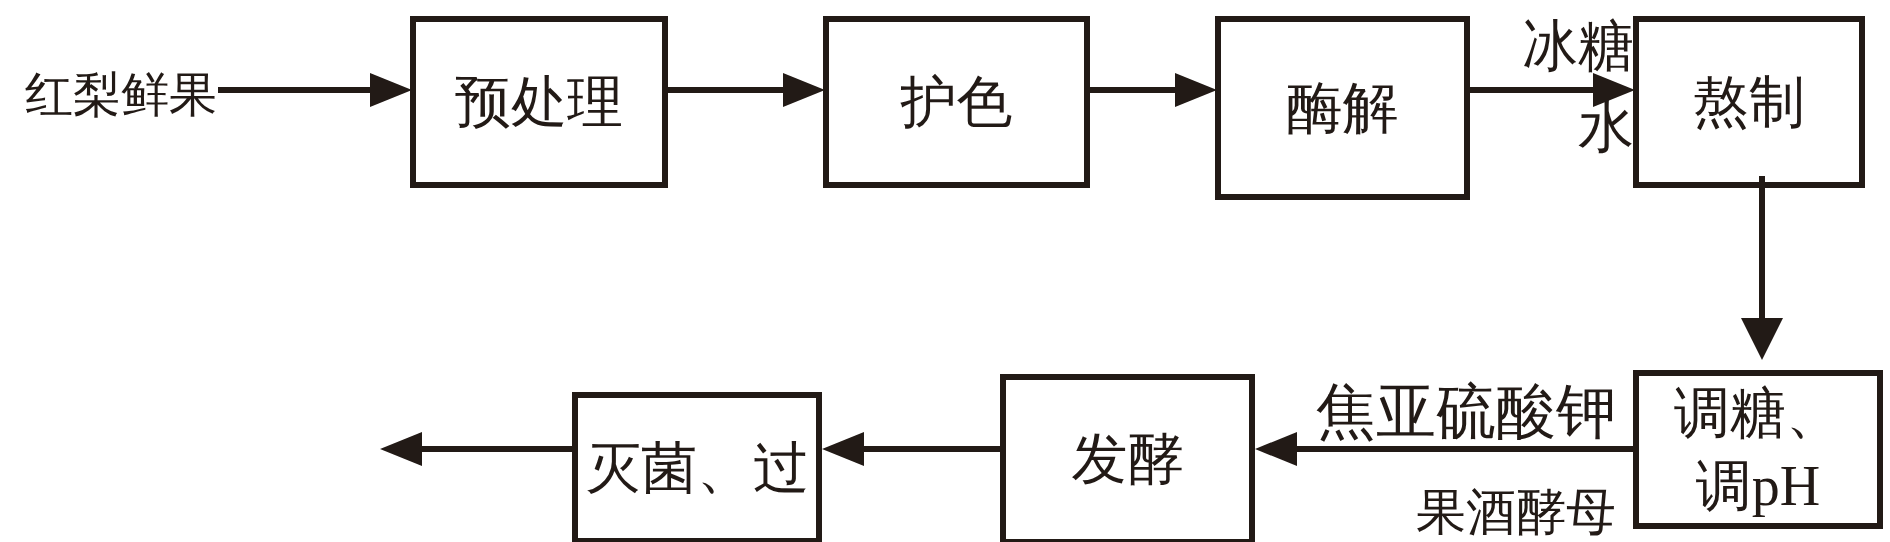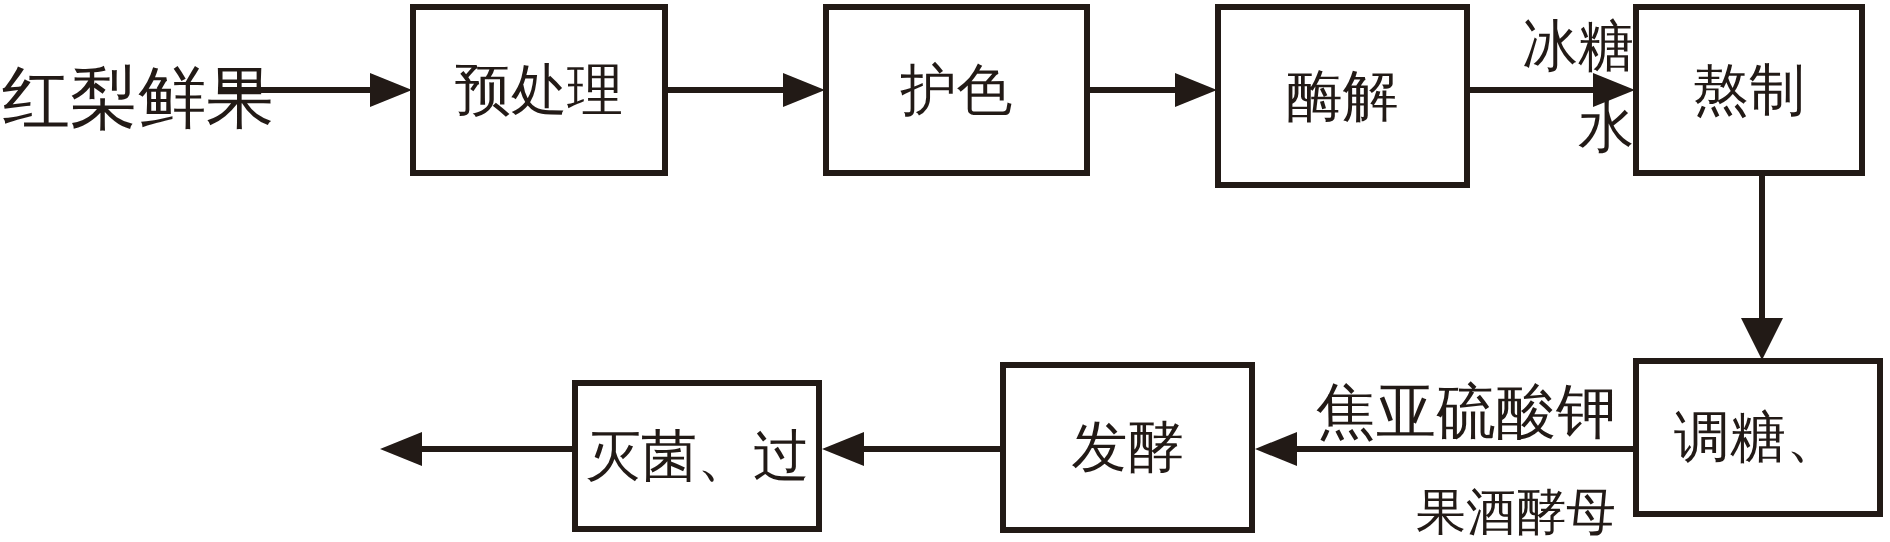--- a/index.html
+++ b/index.html
@@ -22,27 +22,29 @@
     border: 6px solid #221a16;
     background: #ffffff;
     display: flex;
     flex-direction: column;
     align-items: center;
     justify-content: center;
     font-size: 56px;
     line-height: 1.3;
     text-align: center;
     white-space: nowrap;
+    margin-top: 12px;
   }
   .flow-label {
     position: absolute;
-    font-size: 68px;
+    font-size: 48px;
     line-height: 1.1;
-    text-align: left;
+    text-align: center;
     white-space: nowrap;
+    margin-top: 8px;
   }
   .edge-label {
     position: absolute;
     font-size: 56px;
     line-height: 1.1;
     text-align: right;
     white-space: nowrap;
   }
   .hline {
     position: absolute;
@@ -110,20 +112,21 @@
   </div>
   <div class="node" id="node-enzymolysis">
     <span>酶解</span>
   </div>
   <div class="node" id="node-boiling">
     <span>熬制</span>
   </div>
 
   <div class="node" id="node-adjust">
     <span>调糖、</span>
+    <span>调pH</span>
   </div>
   <div class="node" id="node-fermentation">
     <span>发酵</span>
   </div>
   <div class="node" id="node-sterilization">
     <span>灭菌、过</span>
   </div>
 
   <div class="edge-label" id="edge-sugar-1">冰糖</div>
   <div class="edge-label" id="edge-sugar-2">水</div>

